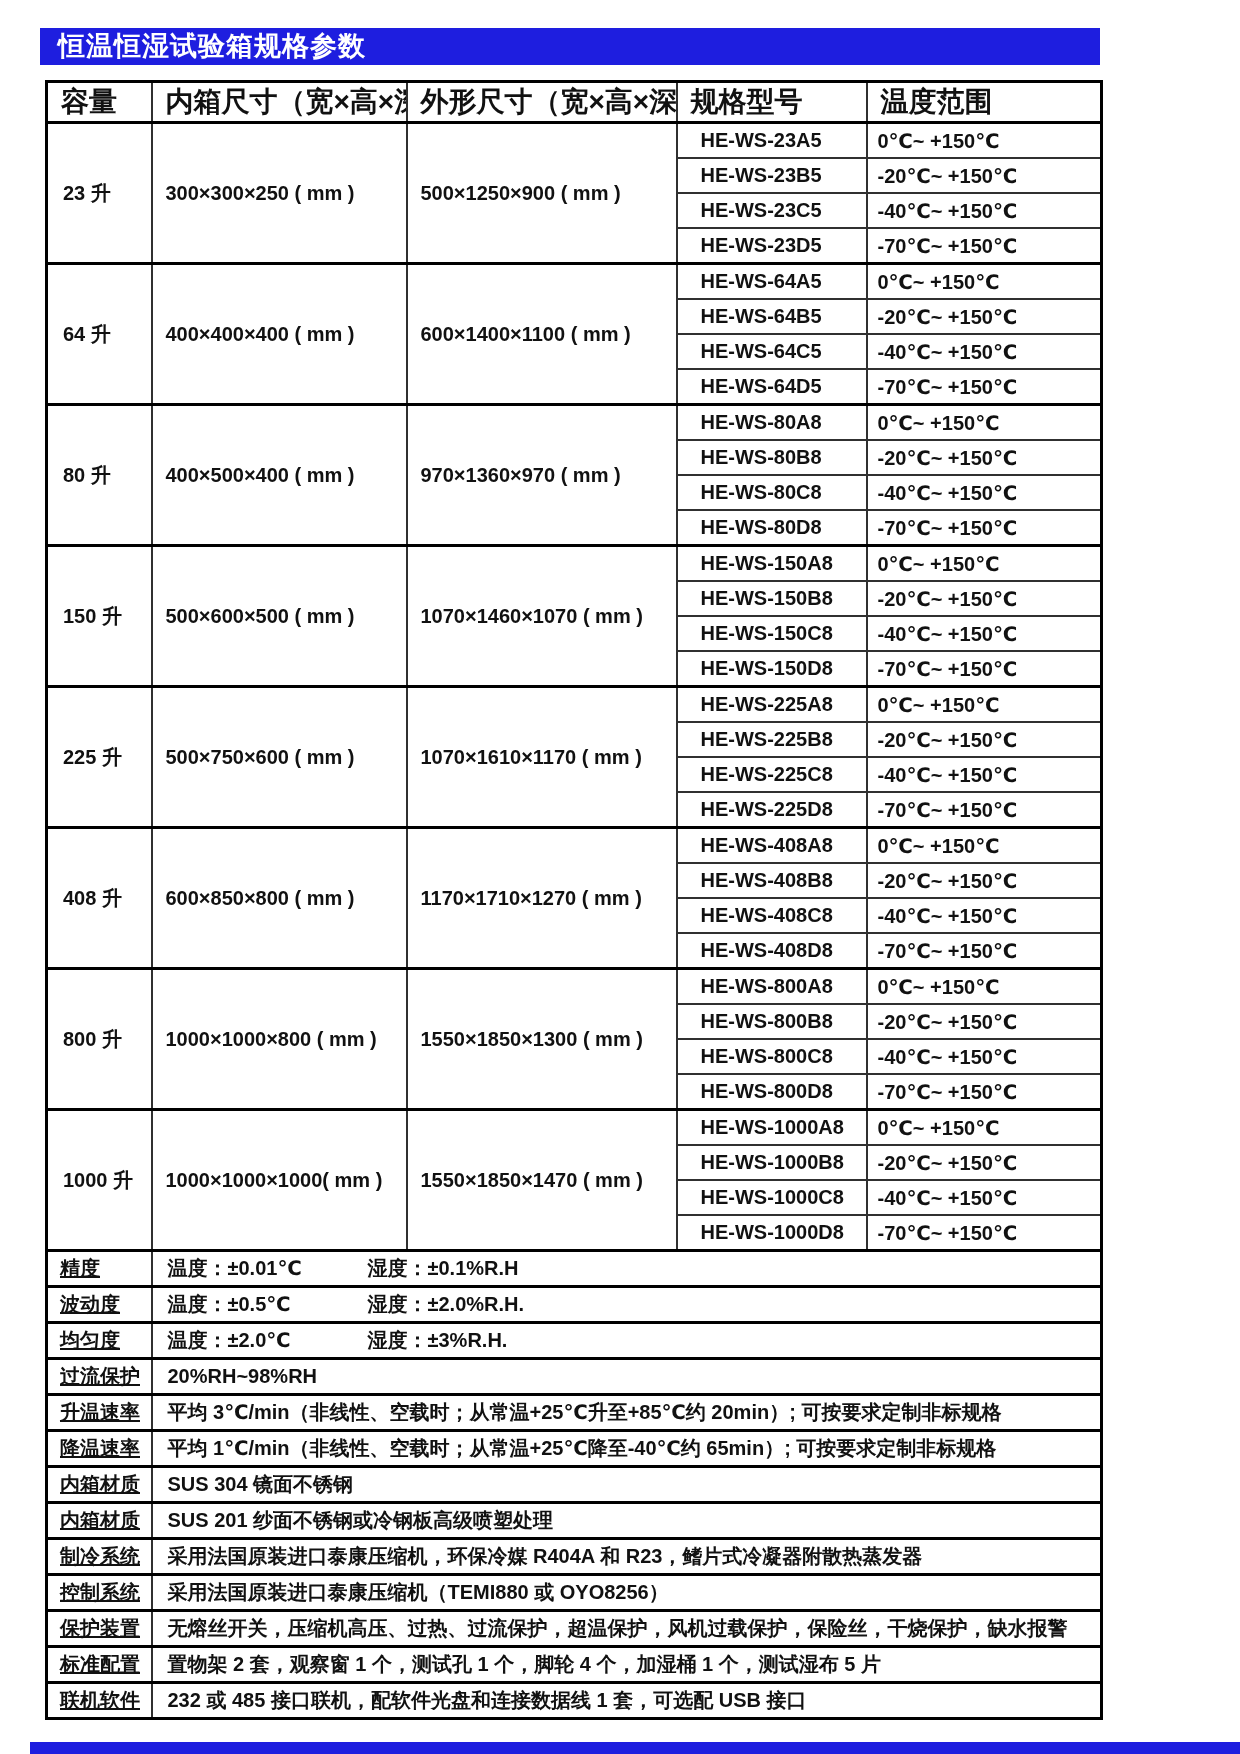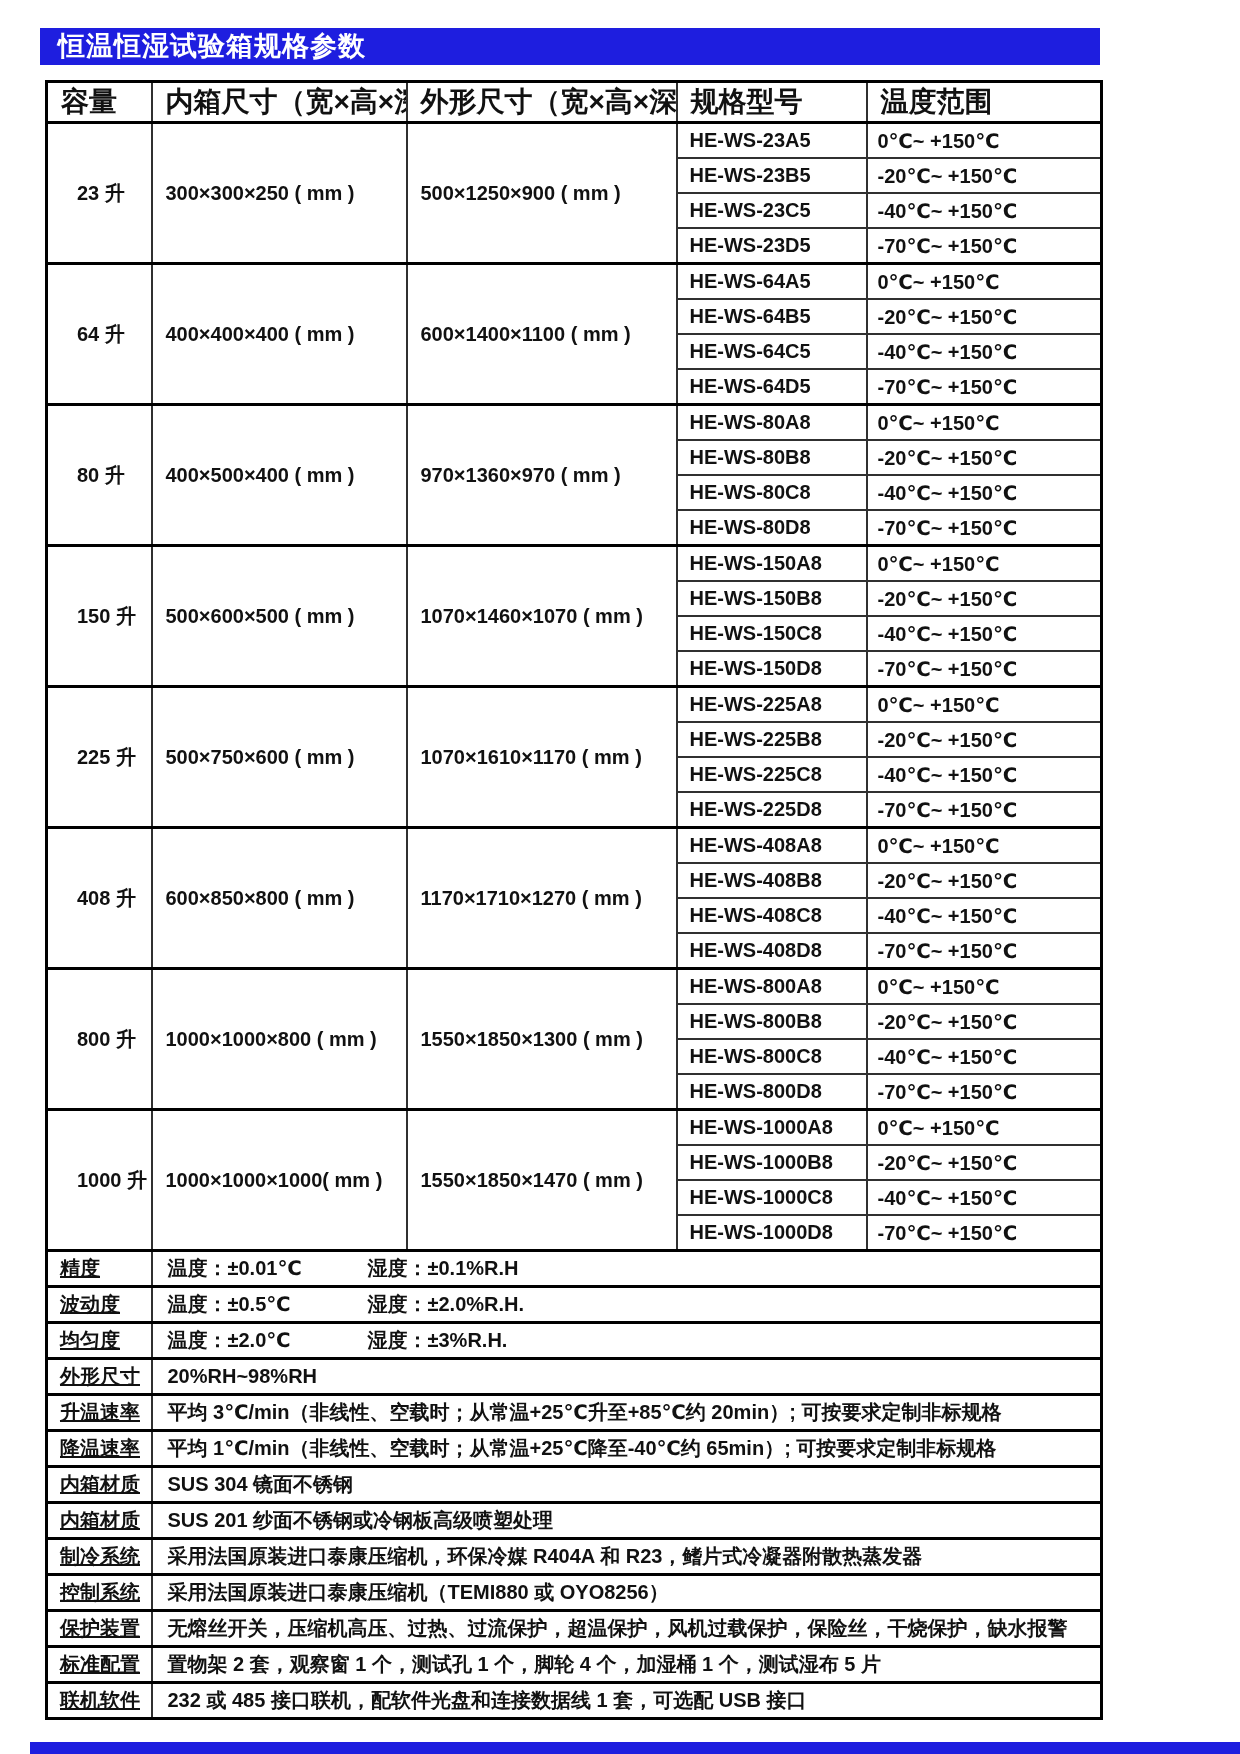--- a/index.html
+++ b/index.html
@@ -41,23 +41,23 @@
     text-align:left;
     vertical-align:middle;
     font-weight:bold;
     white-space:nowrap;
     overflow:hidden;
   }
   .spec-table thead th{height:33px;font-size:28px;}
   tr.model-row td{height:33px;}
   tr.model-sub td{border-top:1px solid #4a4a4a;}
   tr.group-start td{border-top:3px solid #000;}
-  td.cap-cell{padding-left:29px;}
+  td.cap-cell{padding-left:15px;}
   td.dim-cell{padding-left:13px;}
-  td.model-cell{padding-left:12px;margin-left:20px;}
+  td.model-cell{padding-left:23px;margin-left:20px;}
   td.temp-cell{padding-left:10px;}
   tr.spec-row td{height:33px;border-top:3px solid #000;}
   td.spec-label-cell{padding-left:12px;text-decoration:underline;}
   td.spec-value-cell{padding-left:15px;margin-top:17px;}
   .spec-temp-part{display:inline-block;min-width:200px;}
   .footer-bar{
     position:absolute;left:30px;top:1742px;
     width:1210px;height:12px;
     background:#1E1EDF;
   }
@@ -249,21 +249,21 @@
         </tr>
         <tr class="spec-row">
           <td class="spec-label-cell">波动度</td>
           <td class="spec-value-cell" colspan="4"><span class="spec-temp-part">温度：±0.5℃</span><span>湿度：±2.0%R.H.</span></td>
         </tr>
         <tr class="spec-row">
           <td class="spec-label-cell">均匀度</td>
           <td class="spec-value-cell" colspan="4"><span class="spec-temp-part">温度：±2.0℃</span><span>湿度：±3%R.H.</span></td>
         </tr>
         <tr class="spec-row">
-          <td class="spec-label-cell">外形尺寸</td>
+          <td class="spec-label-cell">过流保护</td>
           <td class="spec-value-cell" colspan="4"><span>20%RH~98%RH</span></td>
         </tr>
         <tr class="spec-row">
           <td class="spec-label-cell">升温速率</td>
           <td class="spec-value-cell" colspan="4"><span>平均 3℃/min（非线性、空载时；从常温+25℃升至+85℃约 20min）; 可按要求定制非标规格</span></td>
         </tr>
         <tr class="spec-row">
           <td class="spec-label-cell">降温速率</td>
           <td class="spec-value-cell" colspan="4"><span>平均 1℃/min（非线性、空载时；从常温+25℃降至-40℃约 65min）; 可按要求定制非标规格</span></td>
         </tr>

